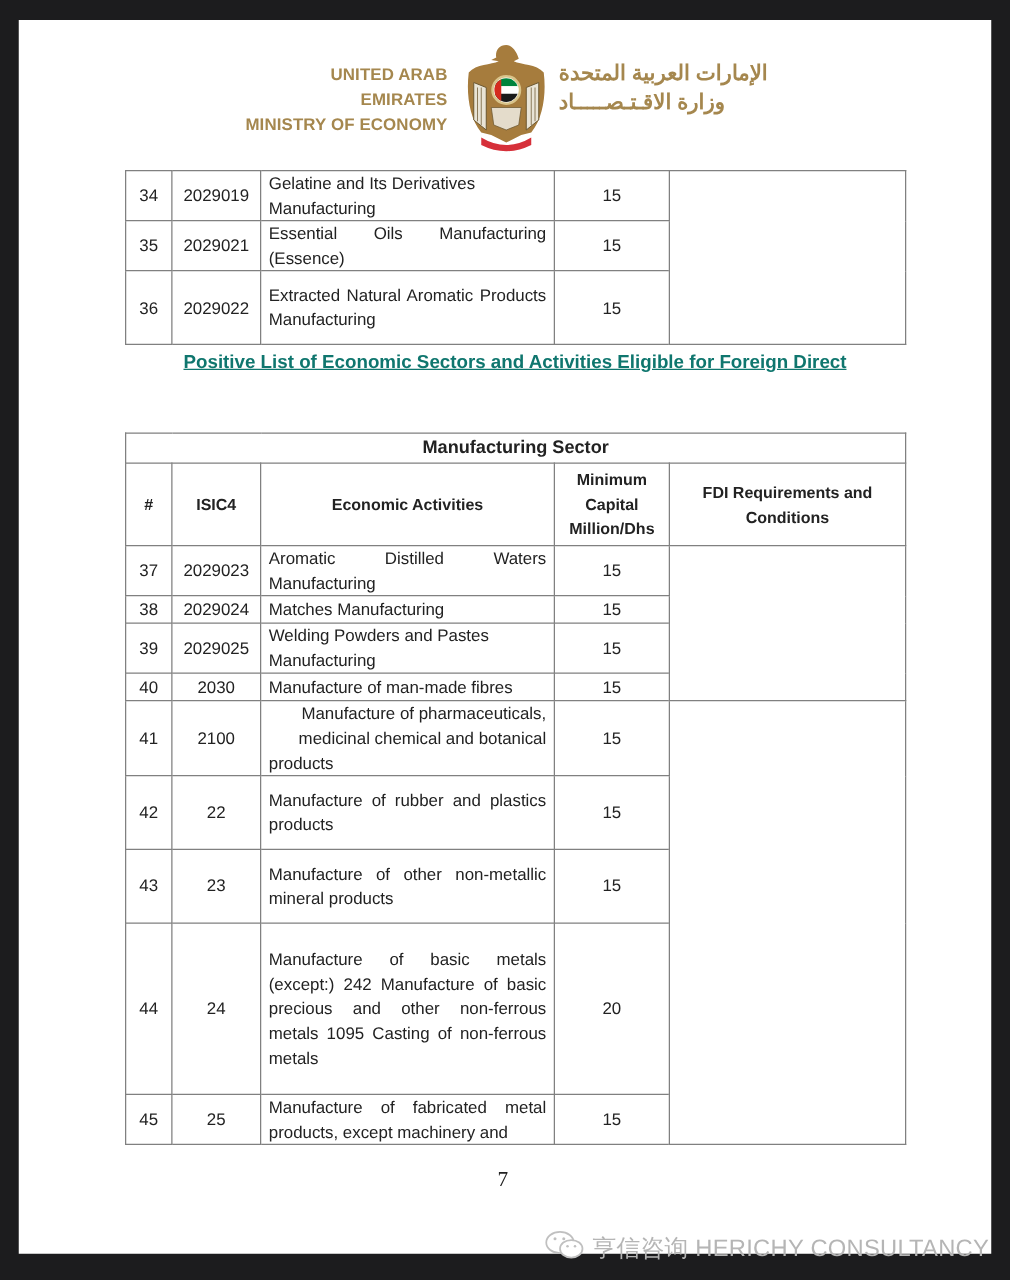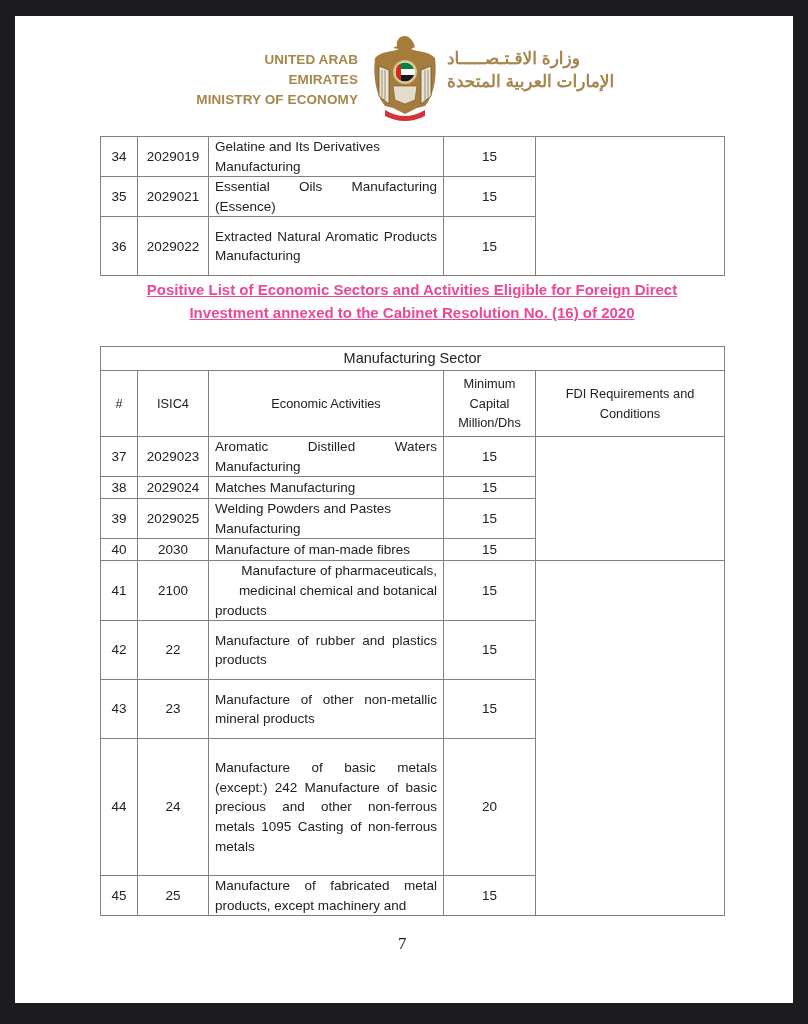--- a/index.html
+++ b/index.html
@@ -5,24 +5,24 @@
   html, body { margin:0; padding:0; }
   body { width:808px; height:1024px; background:#1c1c1e; position:relative; overflow:hidden; font-family:"Liberation Sans", sans-serif; }
   .page { position:absolute; left:15px; top:16px; width:778px; height:987px; background:#ffffff; }
   .hdr-en { position:absolute; left:178px; top:34px; width:165px; text-align:right; color:#a5874e; font-weight:bold; font-size:13.5px; line-height:20px; letter-spacing:0.1px; }
   .hdr-ar { position:absolute; left:432px; top:31px; width:170px; text-align:left; color:#a5874e; font-weight:bold; font-size:17px; line-height:23px; direction:rtl; }
   .emblem { position:absolute; left:356px; top:18px; width:68px; height:88px; }
   table { border-collapse:collapse; position:absolute; left:85px; table-layout:fixed; }
   td, th { border:1.2px solid #808080; font-family:"Liberation Sans", sans-serif; font-size:13.5px; color:#222; line-height:19.6px; padding:0 4px; vertical-align:middle; }
   td.n, td.c, td.m { text-align:center; }
   td.a { text-align:justify; text-align-last:left; padding:0 6px;margin-top:40px; }
-  th { font-weight:normal; font-size:12.8px; text-align:center; }
+  th { font-weight:bold; font-size:12.8px; text-align:center; }
   .t1 { top:120px; }
   .t2 { top:330px; }
-  .title { position:absolute; left:85px; width:624px; top:262px; text-align:center; font-weight:bold; font-size:15px; line-height:23px; color:#ec4899; text-decoration:underline; }
+  .title { position:absolute; left:85px; width:624px; top:262px; text-align:center; font-weight:bold; font-size:15px; line-height:23px; color:#0f766e; text-decoration:underline; }
   .pno { position:absolute; left:383px; top:918px; font-family:"Liberation Serif", serif; font-size:17px; color:#222; }
   .wm { position:absolute; left:420px; top:968px; color:#b5b5b5; font-size:19px; letter-spacing:0.2px; display:flex; align-items:center; gap:5px; }
   .wm svg { width:34px; height:24px; }
 </style>
 </head>
 <body>
 
 <div class="page">
 
   <div class="hdr-en">
@@ -48,22 +48,22 @@
         <rect x="24" y="35" width="22" height="6" fill="#ffffff"></rect>
         <rect x="24" y="41" width="22" height="7" fill="#1a1a1a"></rect>
         <rect x="24" y="28" width="6" height="20" fill="#d52b1e"></rect>
       </g>
       <path d="M22 52 L46 52 L44 66 L34 70 L24 66 Z" fill="#e4dccb" stroke="#6b5730" stroke-width="0.6"></path>
       <path d="M14 76 Q34 88 54 76 L54 82 Q34 92 14 82 Z" fill="#d6303a"></path>
     </svg>
   </div>
 
   <div class="hdr-ar">
+    <div>الإمارات العربية المتحدة</div>
     <div>وزارة الاقـتـصـــــاد</div>
-    <div>الإمارات العربية المتحدة</div>
   </div>
 
   <table class="t1">
     <colgroup>
         <col style="width:37px">
         <col style="width:71px">
         <col style="width:235px">
         <col style="width:92px">
         <col style="width:189px">
       </colgroup>
@@ -85,21 +85,20 @@
       <td class="n">36</td>
       <td class="c">2029022</td>
       <td class="a">Extracted Natural Aromatic Products Manufacturing</td>
       <td class="m">15</td>
     </tr>
   </tbody>
     </table>
 
   <div class="title">
     <div>Positive List of Economic Sectors and Activities Eligible for Foreign Direct</div>
-    <div>Investment annexed to the Cabinet Resolution No. (16) of 2020</div>
   </div>
 
   <table class="t2">
     <colgroup>
         <col style="width:37px">
         <col style="width:71px">
         <col style="width:235px">
         <col style="width:92px">
         <col style="width:189px">
       </colgroup>
@@ -168,13 +167,26 @@
       <td class="n">45</td>
       <td class="c">25</td>
       <td class="a" style="vertical-align:top">Manufacture of fabricated metal products, except machinery and</td>
       <td class="m">15</td>
     </tr>
   </tbody>
     </table>
 
   <div class="pno">7</div>
 
+  <div class="wm">
+    <span>
+      <svg viewBox="0 0 34 24">
+        <ellipse cx="13" cy="10" rx="11" ry="8.5" fill="none" stroke="#c0c0c0" stroke-width="1.4"></ellipse>
+        <ellipse cx="22" cy="15" rx="9" ry="7" fill="#fff" stroke="#c0c0c0" stroke-width="1.4"></ellipse>
+        <circle cx="9" cy="7" r="1.2" fill="#c0c0c0"></circle>
+        <circle cx="16" cy="7" r="1.2" fill="#c0c0c0"></circle>
+        <circle cx="19" cy="13" r="1" fill="#c0c0c0"></circle>
+        <circle cx="25" cy="13" r="1" fill="#c0c0c0"></circle>
+      </svg>
+    </span>
+    <span>亨信咨询 HERICHY CONSULTANCY</span>
+  </div>
 </div>
 
 </body></html>

